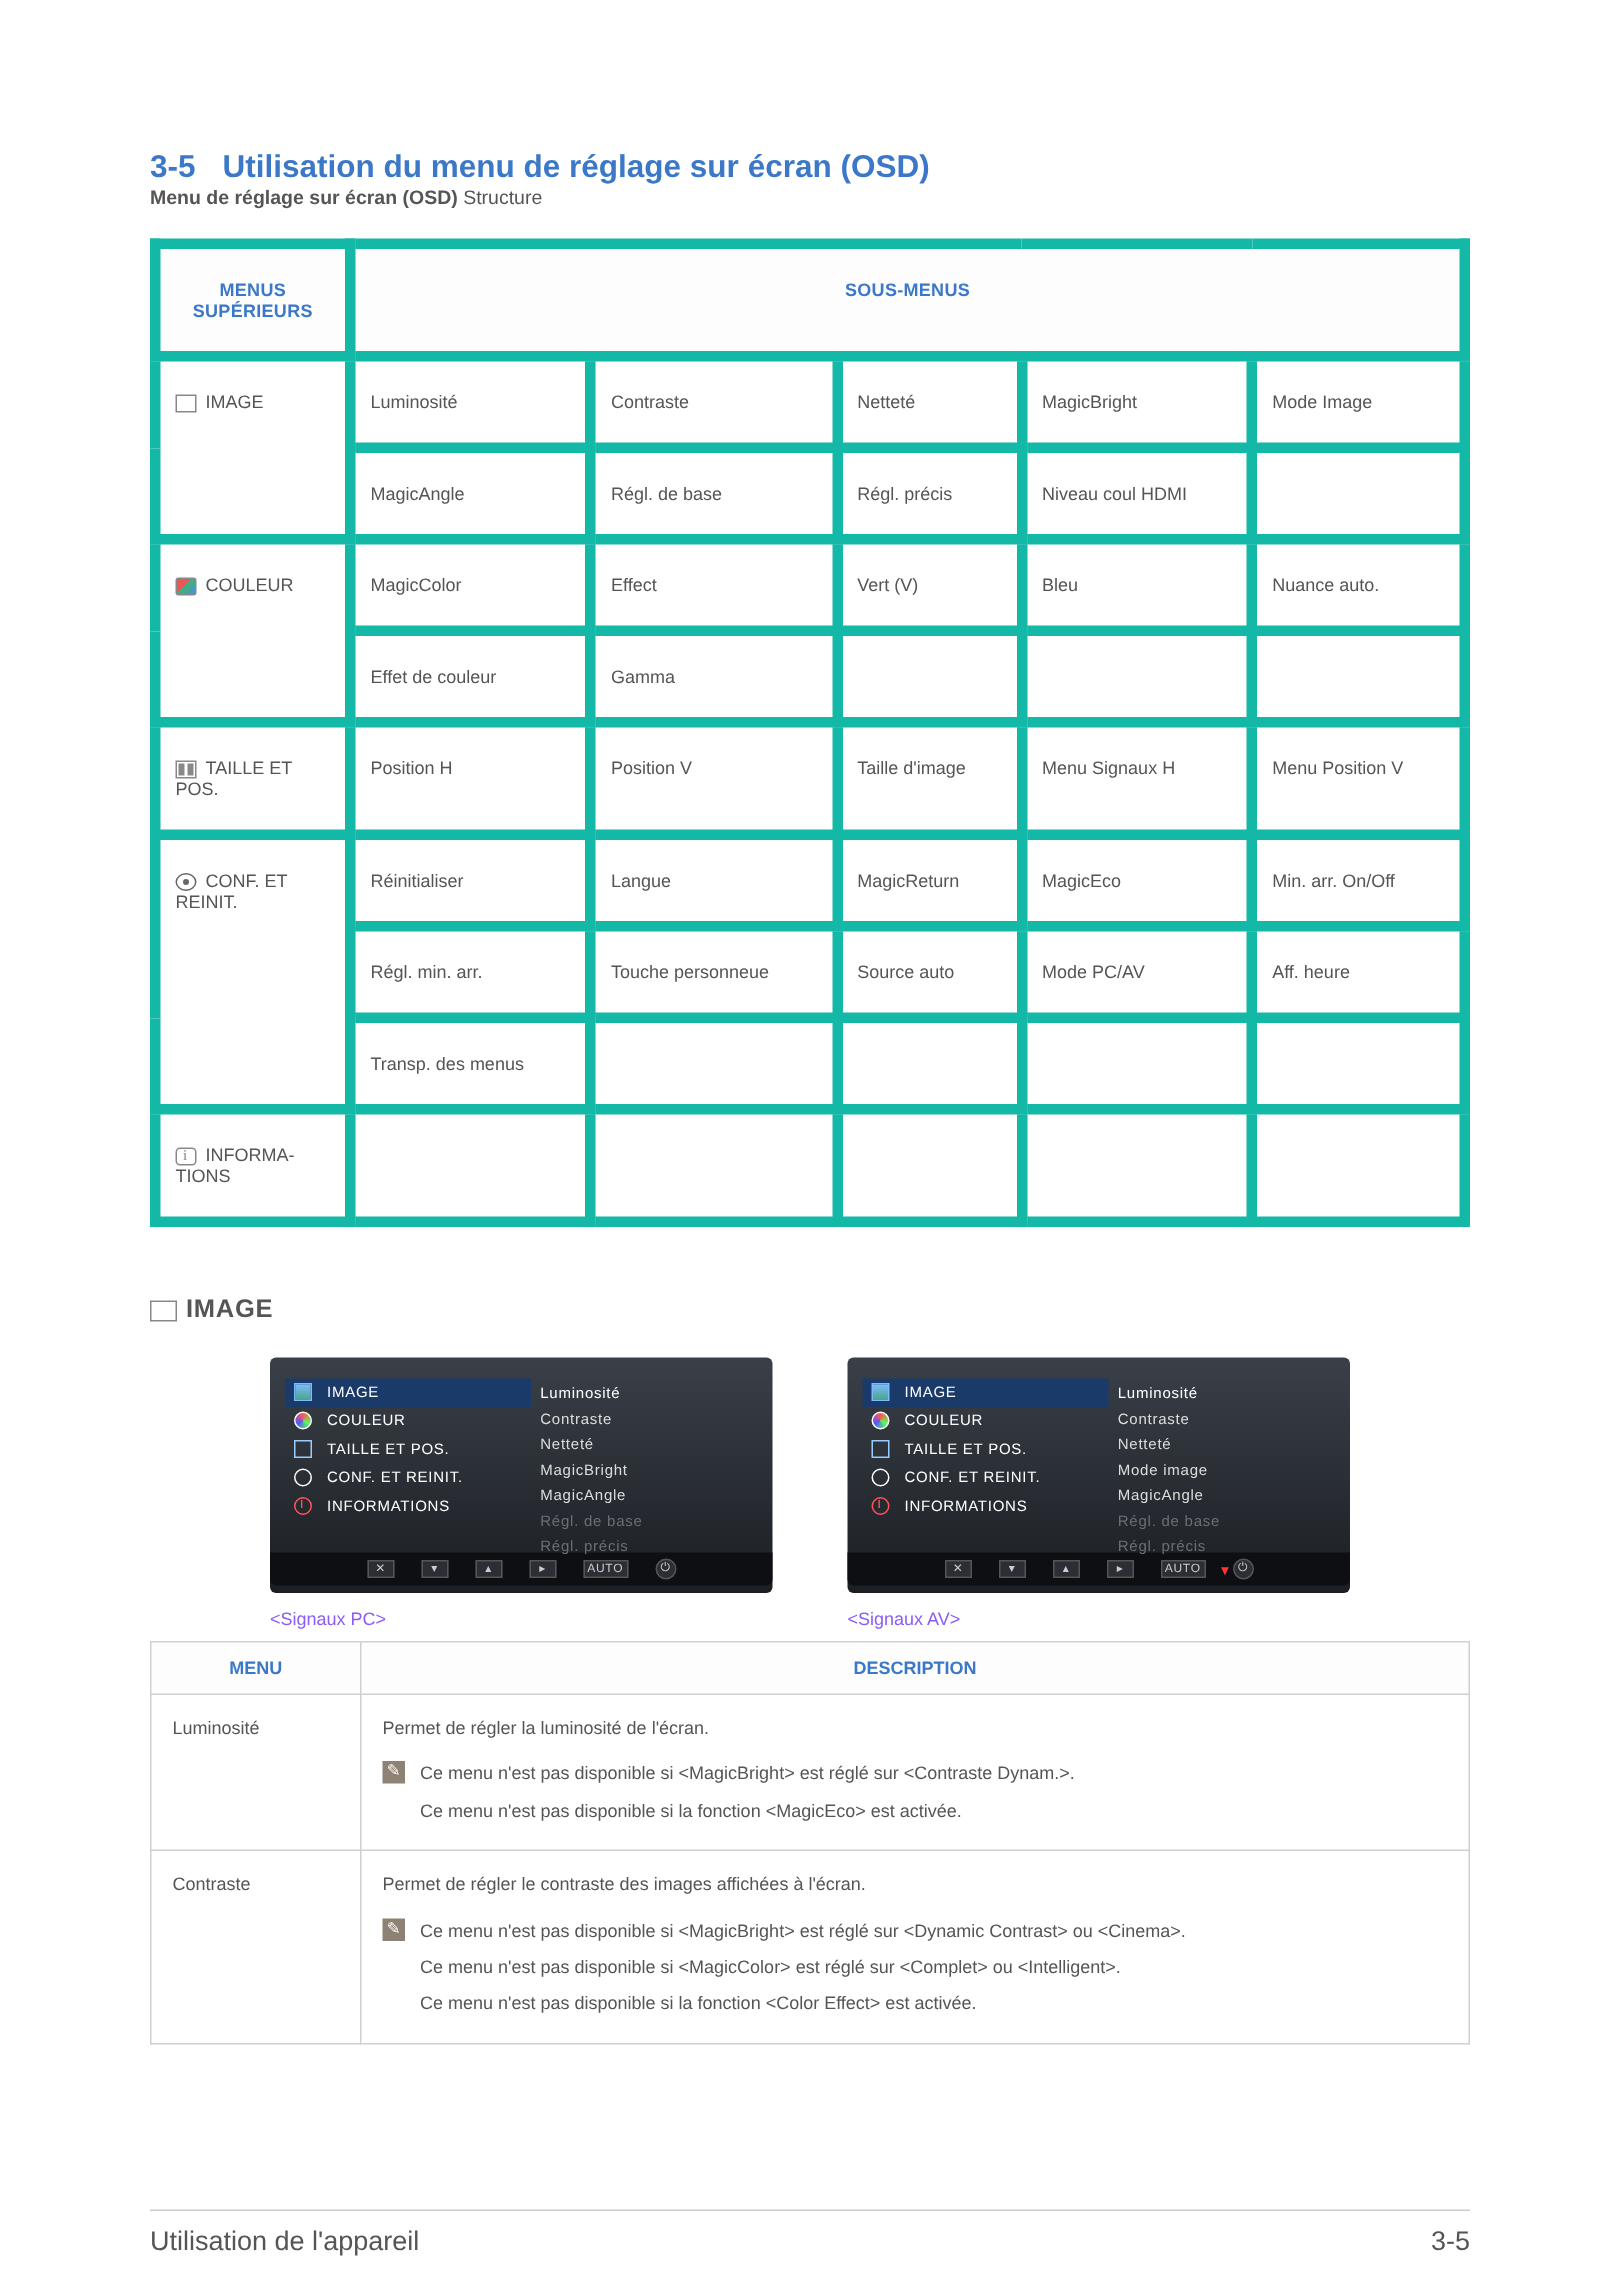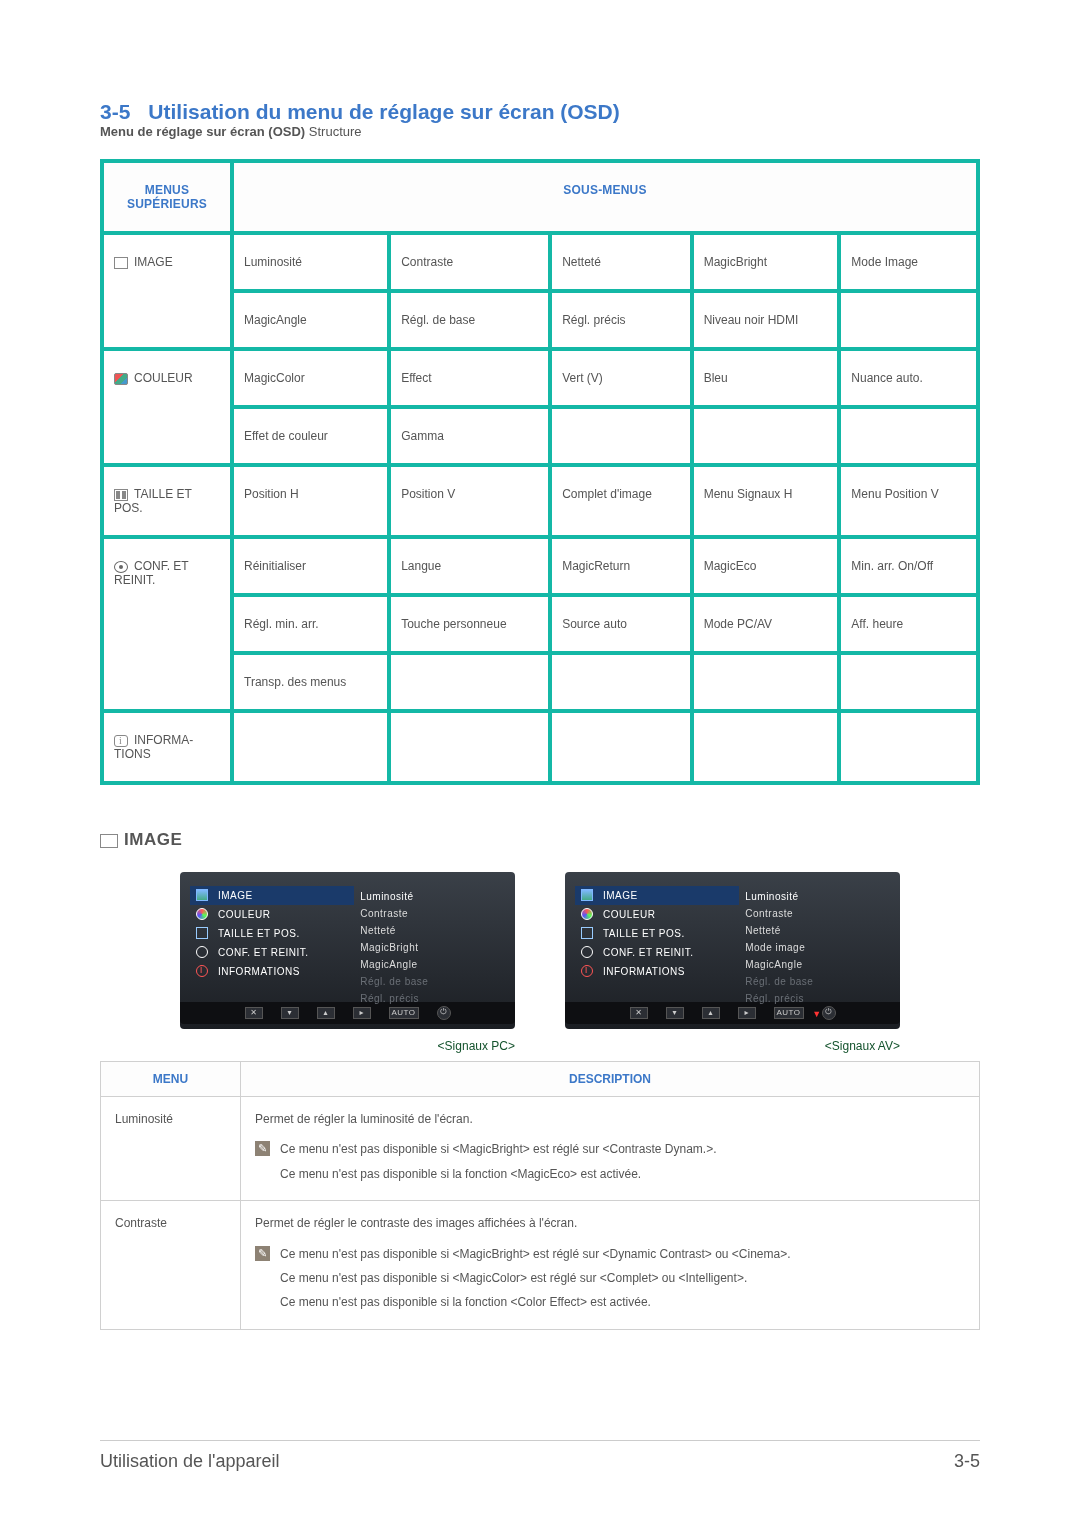--- a/index.html
+++ b/index.html
@@ -3,21 +3,21 @@
 <meta charset="utf-8">
 <style>
   * { box-sizing: border-box; margin: 0; padding: 0; }
   body { font-family: Arial, Helvetica, sans-serif; font-size: 13px; color: #555; background: #fff; width: 1080px; margin: 0 auto; }
   .page { padding: 100px 100px 60px 100px; }
   h1.section-title { font-size: 21px; font-weight: bold; color: #3c78c8; }
   .section-num { margin-right: 18px; }
   .structure-line { font-size: 13px; color: #555; margin-bottom: 20px; }
   .structure-line b { font-weight: bold; text-align: right; }
   table.osd { width: 100%; border-collapse: collapse; margin-bottom: 45px; }
-  table.osd th, table.osd td { border: 4px solid #14b8a6; padding: 20px 10px; font-size: 12px; color: #555; vertical-align: top; text-align: left; }
+  table.osd th, table.osd td { border: 7px solid #14b8a6; padding: 20px 10px; font-size: 12px; color: #555; vertical-align: top; text-align: left; }
   table.osd th { font-weight: bold; color: #3c78c8; text-align: center; font-size: 12px; text-transform: uppercase; letter-spacing: 0.2px; background:#fdfdfd; }
   .rowlabel { font-size: 12px; color: #555; vertical-align: top; }
   .icon { display:inline-block; width:14px; height:12px; margin-right:6px; vertical-align:middle; border:1px solid #888; position:relative; }
   .icon-image { background:#fff; }
   .icon-color { border-radius:2px; background:linear-gradient(135deg,#e55 40%,#4a8 40% 70%,#49c 70%);}
   .icon-sizepos { border:1px solid #888; }
   .icon-sizepos::before { content:""; position:absolute; left:1px; top:1px; width:4px; height:8px; background:#888; }
   .icon-sizepos::after { content:""; position:absolute; right:1px; top:1px; width:4px; height:8px; background:#888; }
   .icon-setup { border:1px solid #666; border-radius:50%; }
   .icon-setup::before{content:"";position:absolute;left:50%;top:50%;width:4px;height:4px;margin:-2px 0 0 -2px;border-radius:50%;background:#666;}
@@ -45,21 +45,21 @@
   .licon-info::before{content:"i";color:#f55;position:absolute;left:3px;top:-2px;font-size:10px;}
   .osd-right { width:48%; padding:8px 12px 0 6px;}
   .osd-right li { list-style:none; color:#ddd; font-size:10px; letter-spacing:0.5px; padding:3px 0;}
   .osd-right li.active{color:#fff;}
   .osd-right li.dim{color:#6a6f76;}
   .osd-right .arrow{color:#f33;text-align:center;font-size:9px;margin-top:2px;}
   .osd-footer{height:22px;background:#0e0f12;border-radius:0 0 4px 4px;display:flex;align-items:center;justify-content:center;gap:18px;}
   .osd-footer .btn{display:inline-block;width:18px;height:12px;background:#2b2e34;border:1px solid #555;font-size:8px;color:#ccc;text-align:center;line-height:10px;}
   .osd-footer .btn.auto{width:30px;letter-spacing:0.5px;}
   .osd-footer .btn.round{border-radius:50%;width:14px;height:14px;}
-  .shot-caption { text-align:right; font-size:12px; color:#14532d; margin-top:10px;}
+  .shot-caption { text-align:left; font-size:12px; color:#8b5cf6; margin-top:10px;}
 
   table.desc { width:100%; border-collapse:collapse; }
   table.desc th { border:1px solid #d0d0d0; padding:10px; font-size:12px; font-weight:bold; color:#3c78c8; text-align:center; text-transform:uppercase; background:#fdfdfd;}
   table.desc td { border:1px solid #d0d0d0; padding:12px 14px; font-size:12px; color:#555; vertical-align:top; line-height:1.7;}
   .note-block { display:flex; gap:10px; margin-top:10px;}
   .note-icon { width:15px;height:15px;background:#8d8274;color:#fff;font-size:11px;line-height:15px;text-align:center;flex:0 0 15px;margin-top:2px;}
   .note-lines p { margin-bottom:4px;}
   .footer-wrap{padding:0 100px;margin-top:50px;}
   .footer-wrap .rule{border-top:1px solid #ccc;margin-bottom:10px;}
   .footer-wrap .row{display:flex;justify-content:space-between;font-size:18px;color:#555;}
@@ -90,21 +90,21 @@
       <td>Luminosité</td>
       <td>Contraste</td>
       <td>Netteté</td>
       <td>MagicBright</td>
       <td>Mode Image</td>
     </tr>
     <tr>
       <td>MagicAngle</td>
       <td>Régl. de base</td>
       <td>Régl. précis</td>
-      <td>Niveau noir HDMI</td>
+      <td>Niveau coul HDMI</td>
       <td></td>
     </tr>
 
     <tr>
       <td class="rowlabel" rowspan="2">
         <span class="icon icon-color"></span><span class="row-head-text">COULEUR</span>
       </td>
       <td>MagicColor</td>
       <td>Effect</td>
       <td>Vert (V)</td>
@@ -118,21 +118,21 @@
       <td></td>
       <td></td>
     </tr>
 
     <tr>
       <td class="rowlabel">
         <span class="icon icon-sizepos"></span><span class="row-head-text">TAILLE ET POS.</span>
       </td>
       <td>Position H</td>
       <td>Position V</td>
-      <td>Complet d'image</td>
+      <td>Taille d'image</td>
       <td>Menu Signaux H</td>
       <td>Menu Position V</td>
     </tr>
 
     <tr>
       <td class="rowlabel" rowspan="3">
         <span class="icon icon-setup"></span><span class="row-head-text">CONF. ET REINIT.</span>
       </td>
       <td>Réinitialiser</td>
       <td>Langue</td>

